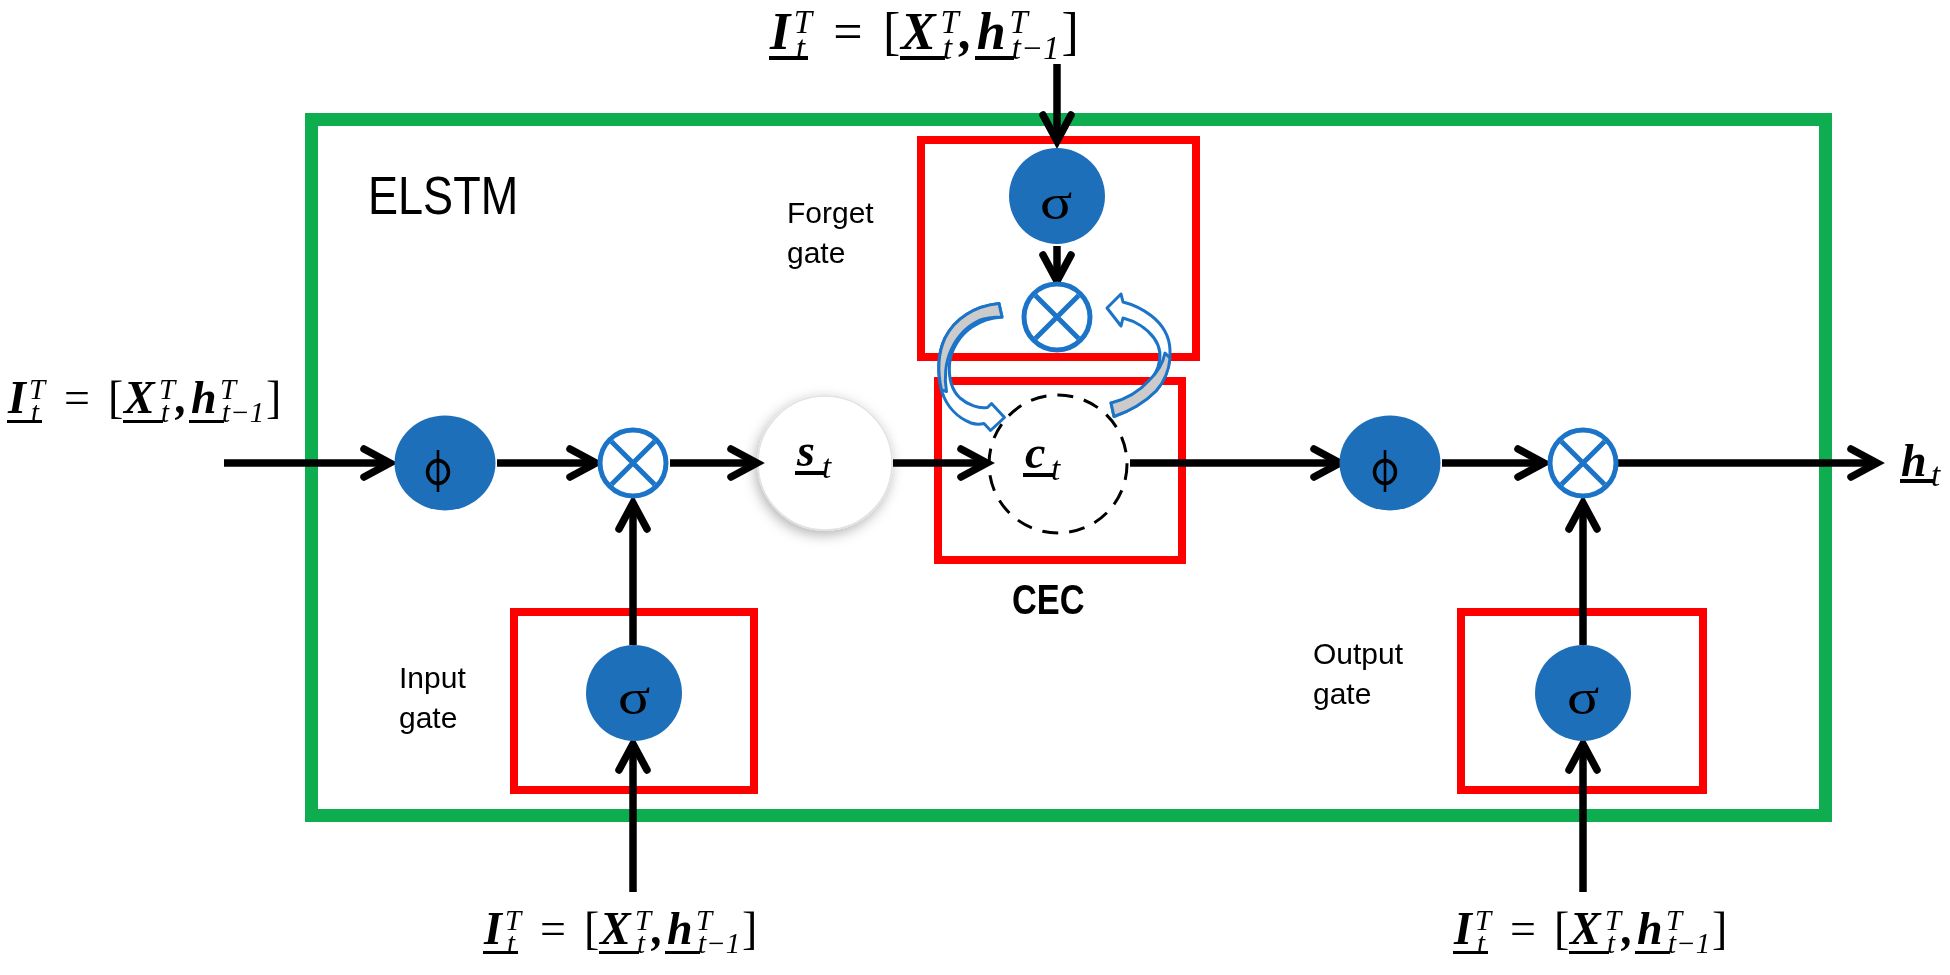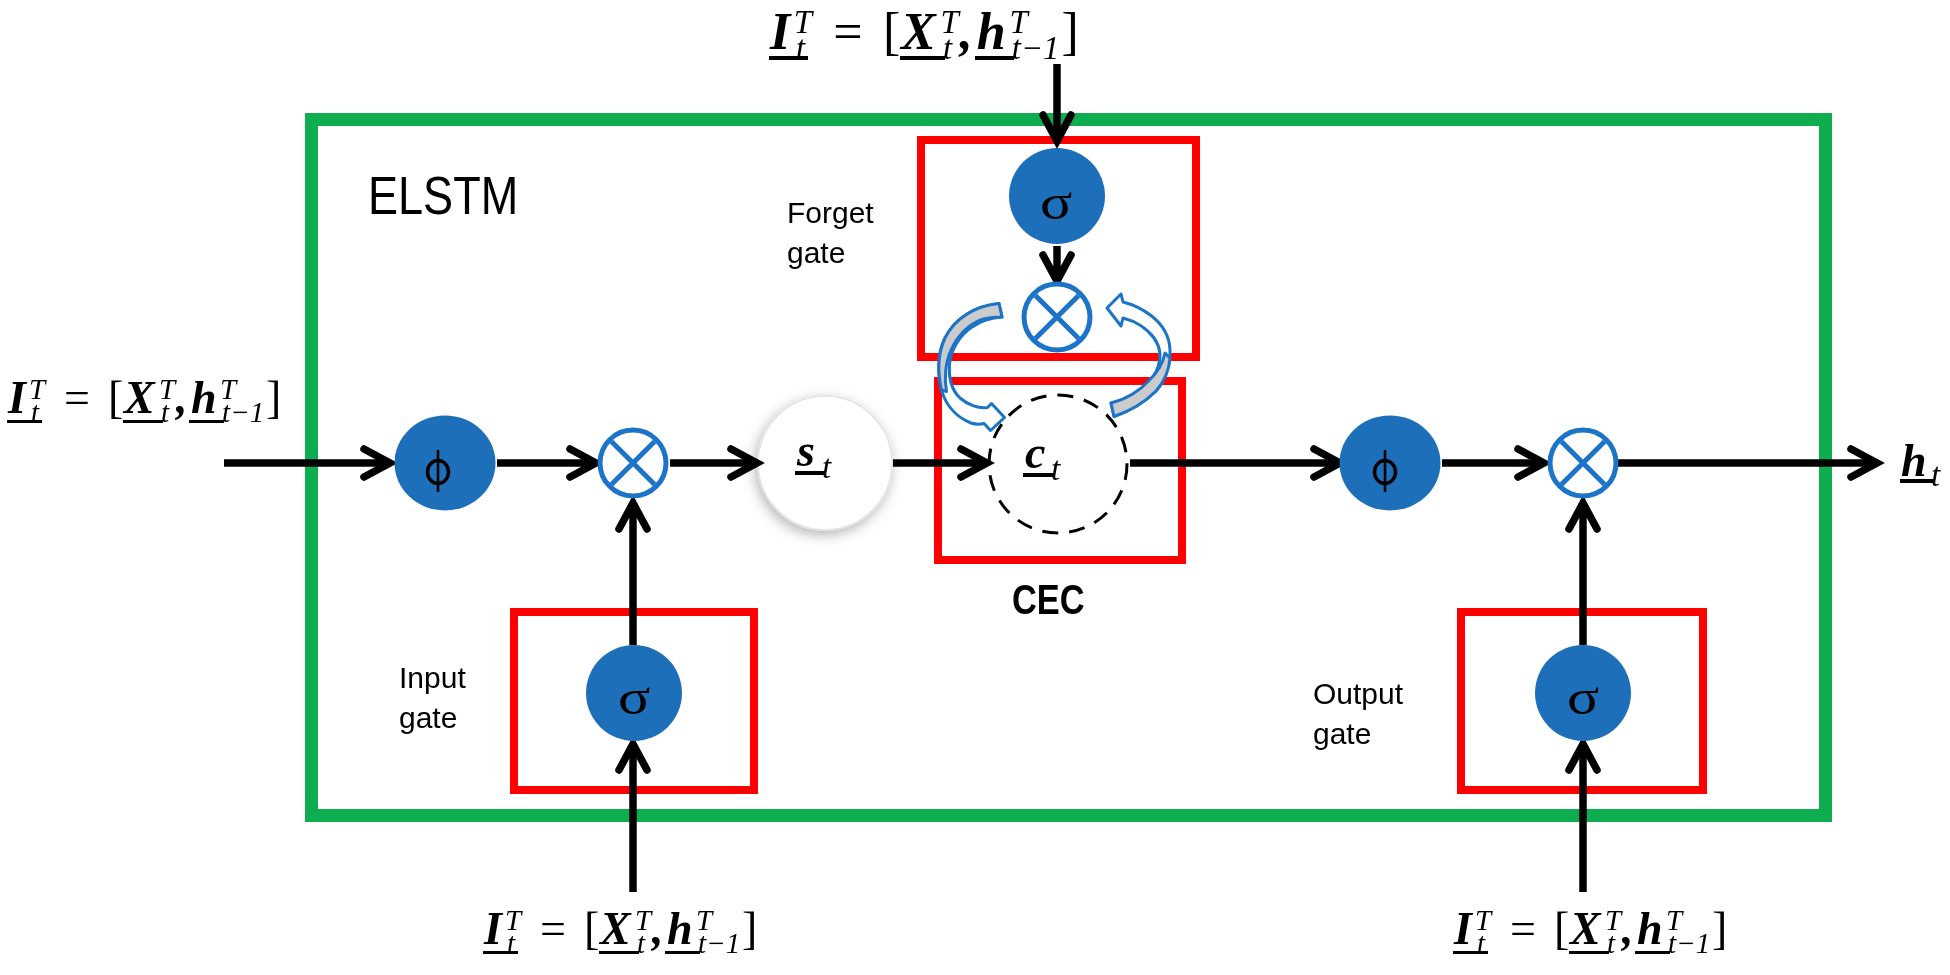--- a/index.html
+++ b/index.html
@@ -92,21 +92,21 @@
 <g transform="translate(1385,463)">
   <ellipse cx="0" cy="9" rx="10.5" ry="11.5" stroke-width="3.5"></ellipse>
   <line x1="0" y1="-13" x2="0" y2="29" stroke-width="2.6"></line>
 </g>
 </g>
 </svg>
 
 <div class="lbl" style="left:368px;top:169px;font-size:53px;letter-spacing:0;line-height:1;transform:scaleX(0.85);transform-origin:left top;">ELSTM</div>
 <div class="lbl" style="left:787px;top:193px;font-size:30px;line-height:40px;">Forget<br>gate</div>
 <div class="lbl" style="left:399px;top:658px;font-size:30px;line-height:40px;">Input<br>gate</div>
-<div class="lbl" style="left:1313px;top:674px;font-size:30px;line-height:40px;">Output<br>gate</div>
+<div class="lbl" style="left:1313px;top:634px;font-size:30px;line-height:40px;">Output<br>gate</div>
 <div class="lbl" style="left:1012px;top:578px;font-size:43px;font-weight:bold;letter-spacing:0;line-height:1;transform:scaleX(0.8);transform-origin:left top;">CEC</div>
 
 <div class="fm" style="left:770px;top:6px;width:312px;height:63px;">
  <span class="mv" style="left:0px;top:0px;font-size:52px;">I</span>
  <span class="ms" style="left:23.7px;top:0.2px;font-size:32.8px;">T</span>
  <span class="ms" style="left:26px;top:26.1px;font-size:32.8px;">t</span>
  <span class="mr" style="left:63.3px;top:0px;font-size:52px;">=</span>
  <span class="mr" style="left:113px;top:0px;font-size:52px;">[</span>
  <span class="mv" style="left:131.1px;top:0px;font-size:52px;">X</span>
  <span class="ms" style="left:170.6px;top:0.2px;font-size:32.8px;">T</span>

